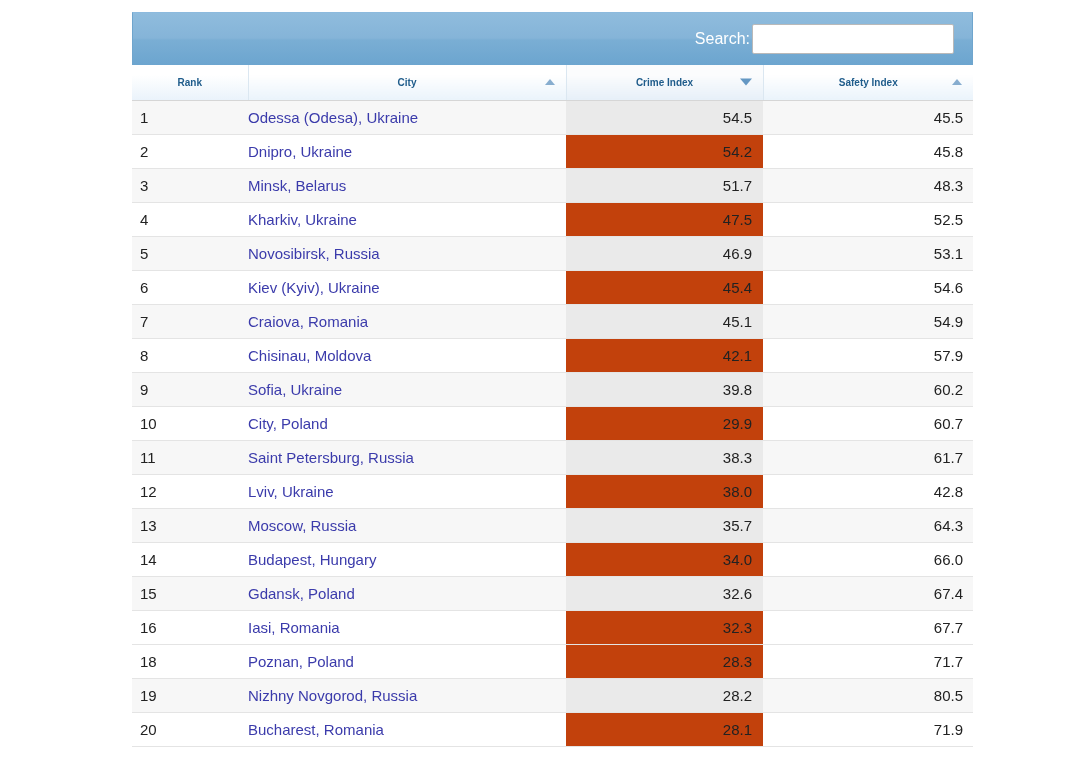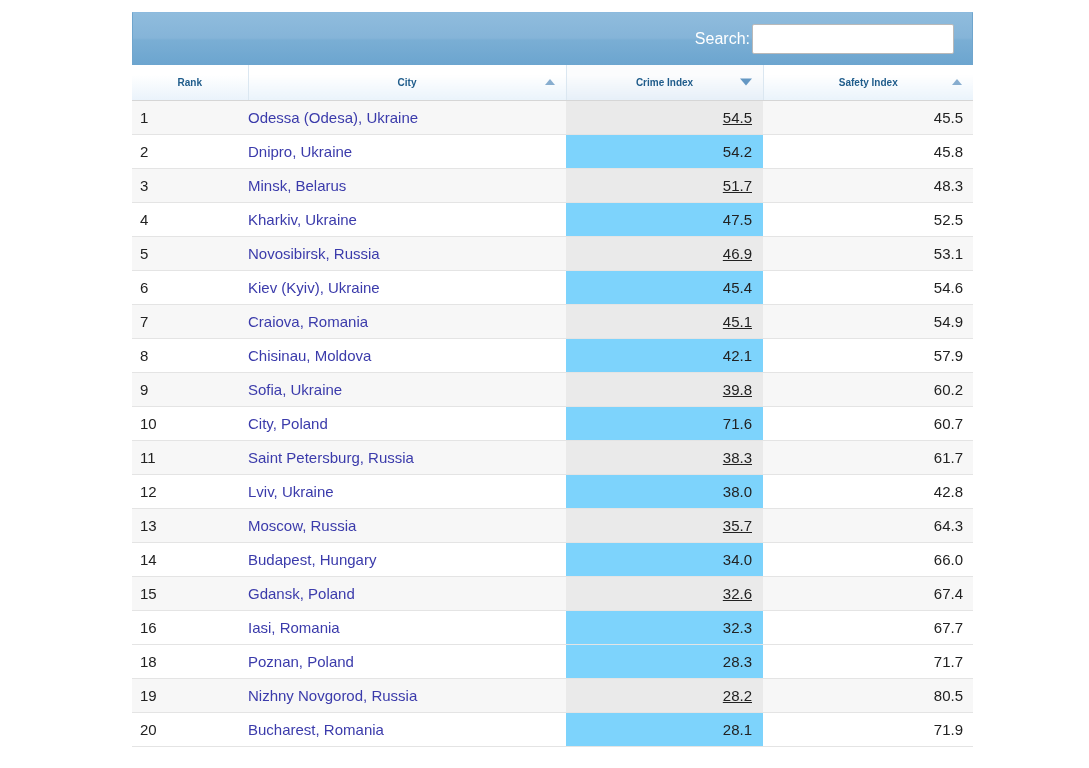--- a/index.html
+++ b/index.html
@@ -137,22 +137,22 @@
     box-sizing: border-box;
     padding: 0 10px;
     vertical-align: middle;
     white-space: nowrap;
     overflow: hidden;
   }
 
   tbody tr.odd  td { background: #f7f7f7; }
   tbody tr.even td { background: #ffffff; }
 
-  tbody tr.odd  td.crime-cell { background: #eaeaea; text-decoration: underline; }
-  tbody tr.even td.crime-cell { background: #7dd3fc; }
+  tbody tr.odd  td.crime-cell { background: #eaeaea; }
+  tbody tr.even td.crime-cell { background: #c2410c; }
 
   td.rank-cell   { text-align: left; padding-left: 8px; }
   td.city-cell   { text-align: left; padding-left: 0px; }
   td.crime-cell  { text-align: right; padding-right: 11px; }
   td.safety-cell { text-align: right; padding-right: 10px; }
 
   td.city-cell a {
     color: #3b3bab;
     text-decoration: none;
     font-size: 15px;
@@ -248,21 +248,21 @@
           </tr>
           <tr class="odd">
             <td class="rank-cell">9</td>
             <td class="city-cell"><a href="#">Sofia, Ukraine</a></td>
             <td class="crime-cell">39.8</td>
             <td class="safety-cell">60.2</td>
           </tr>
           <tr class="even">
             <td class="rank-cell">10</td>
             <td class="city-cell"><a href="#">City, Poland</a></td>
-            <td class="crime-cell">71.6</td>
+            <td class="crime-cell">29.9</td>
             <td class="safety-cell">60.7</td>
           </tr>
           <tr class="odd">
             <td class="rank-cell">11</td>
             <td class="city-cell"><a href="#">Saint Petersburg, Russia</a></td>
             <td class="crime-cell">38.3</td>
             <td class="safety-cell">61.7</td>
           </tr>
           <tr class="even">
             <td class="rank-cell">12</td>

